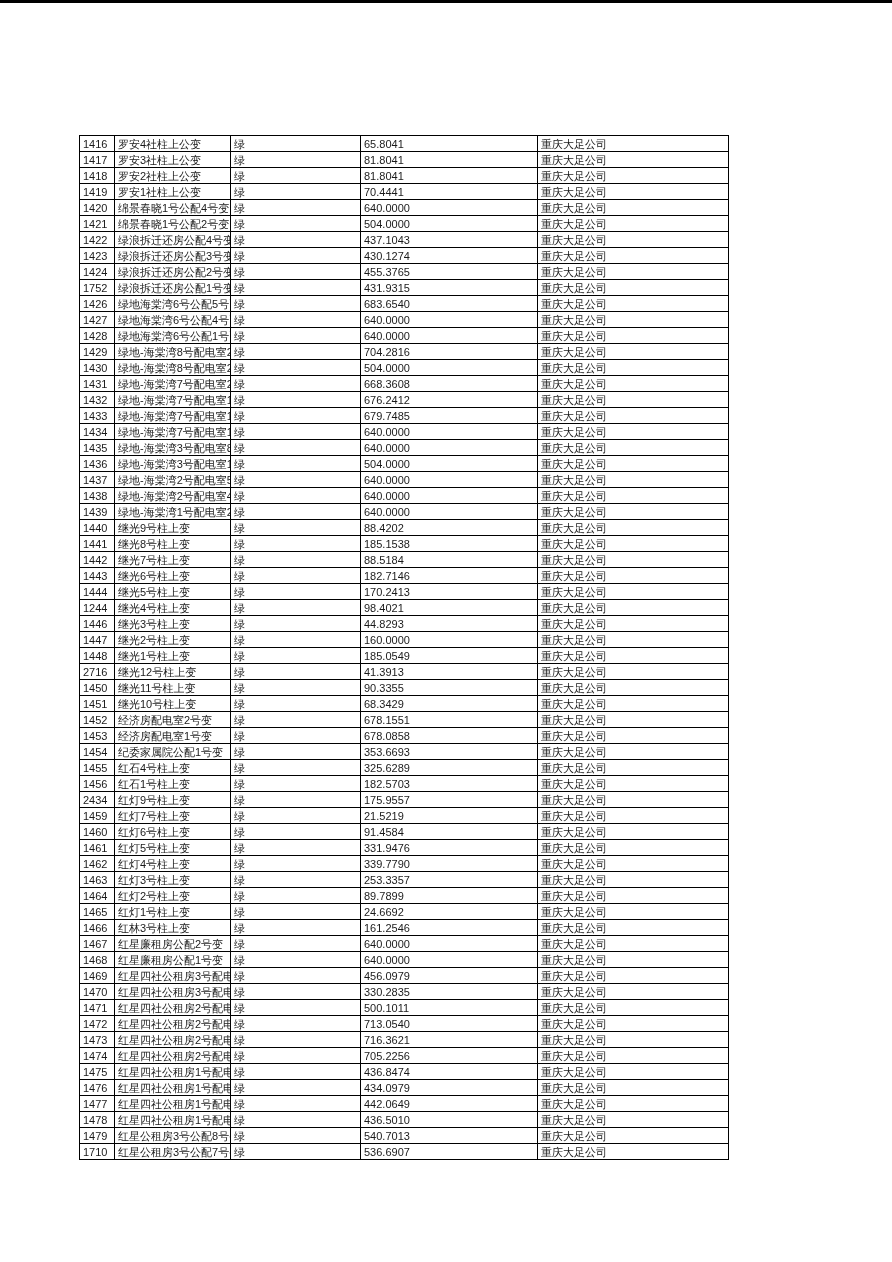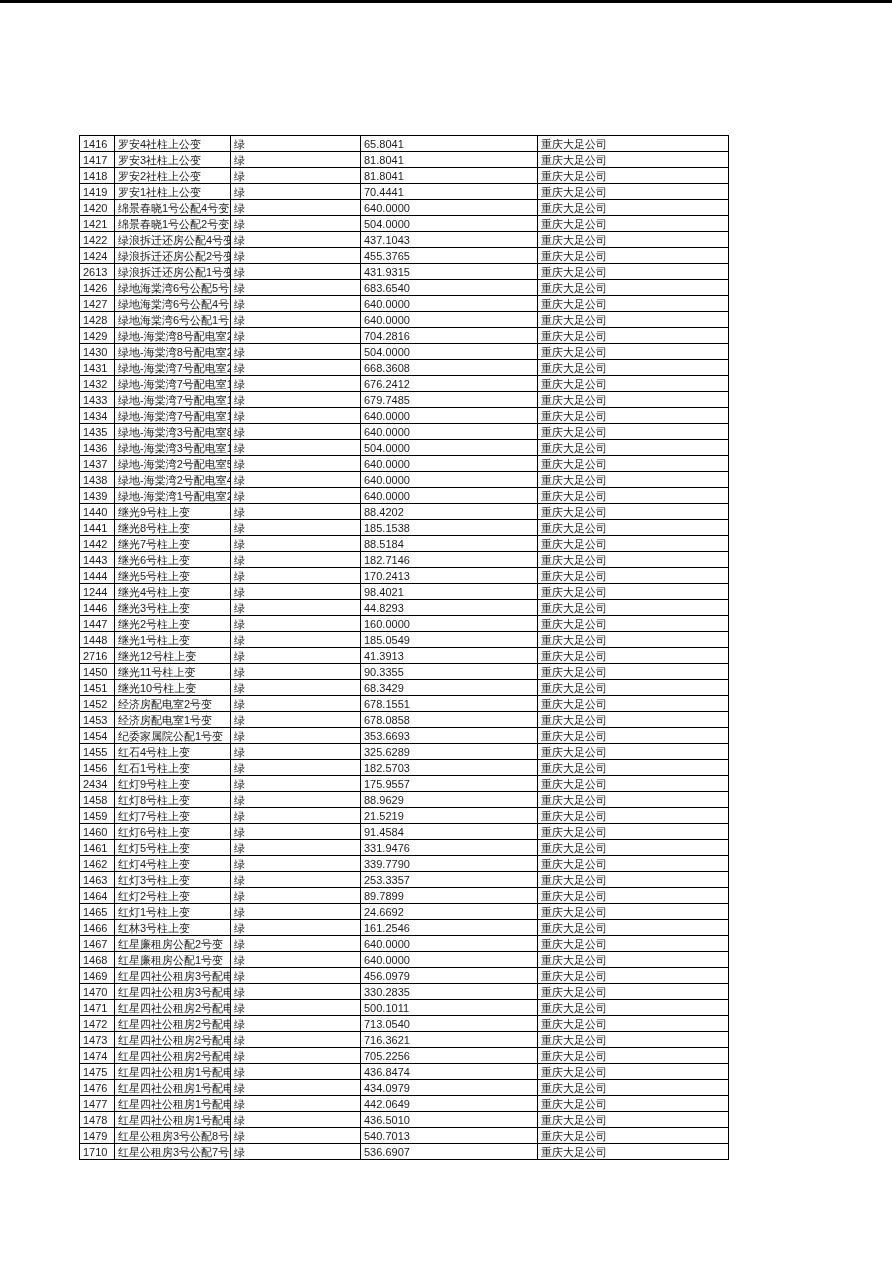--- a/index.html
+++ b/index.html
@@ -112,28 +112,35 @@
           <td class="col-company">重庆大足公司</td>
         </tr>
         <tr>
           <td class="col-num">1422</td>
           <td class="col-name">绿浪拆迁还房公配4号变</td>
           <td class="col-status">绿</td>
           <td class="col-capacity">437.1043</td>
           <td class="col-company">重庆大足公司</td>
         </tr>
         <tr>
+          <td class="col-num">1423</td>
+          <td class="col-name">绿浪拆迁还房公配3号变</td>
+          <td class="col-status">绿</td>
+          <td class="col-capacity">430.1274</td>
+          <td class="col-company">重庆大足公司</td>
+        </tr>
+        <tr>
           <td class="col-num">1424</td>
           <td class="col-name">绿浪拆迁还房公配2号变</td>
           <td class="col-status">绿</td>
           <td class="col-capacity">455.3765</td>
           <td class="col-company">重庆大足公司</td>
         </tr>
         <tr>
-          <td class="col-num">2613</td>
+          <td class="col-num">1752</td>
           <td class="col-name">绿浪拆迁还房公配1号变</td>
           <td class="col-status">绿</td>
           <td class="col-capacity">431.9315</td>
           <td class="col-company">重庆大足公司</td>
         </tr>
         <tr>
           <td class="col-num">1426</td>
           <td class="col-name">绿地海棠湾6号公配5号配</td>
           <td class="col-status">绿</td>
           <td class="col-capacity">683.6540</td>
@@ -347,27 +354,20 @@
           <td class="col-name">红石1号柱上变</td>
           <td class="col-status">绿</td>
           <td class="col-capacity">182.5703</td>
           <td class="col-company">重庆大足公司</td>
         </tr>
         <tr>
           <td class="col-num">2434</td>
           <td class="col-name">红灯9号柱上变</td>
           <td class="col-status">绿</td>
           <td class="col-capacity">175.9557</td>
-          <td class="col-company">重庆大足公司</td>
-        </tr>
-        <tr>
-          <td class="col-num">1458</td>
-          <td class="col-name">红灯8号柱上变</td>
-          <td class="col-status">绿</td>
-          <td class="col-capacity">88.9629</td>
           <td class="col-company">重庆大足公司</td>
         </tr>
         <tr>
           <td class="col-num">1459</td>
           <td class="col-name">红灯7号柱上变</td>
           <td class="col-status">绿</td>
           <td class="col-capacity">21.5219</td>
           <td class="col-company">重庆大足公司</td>
         </tr>
         <tr>

